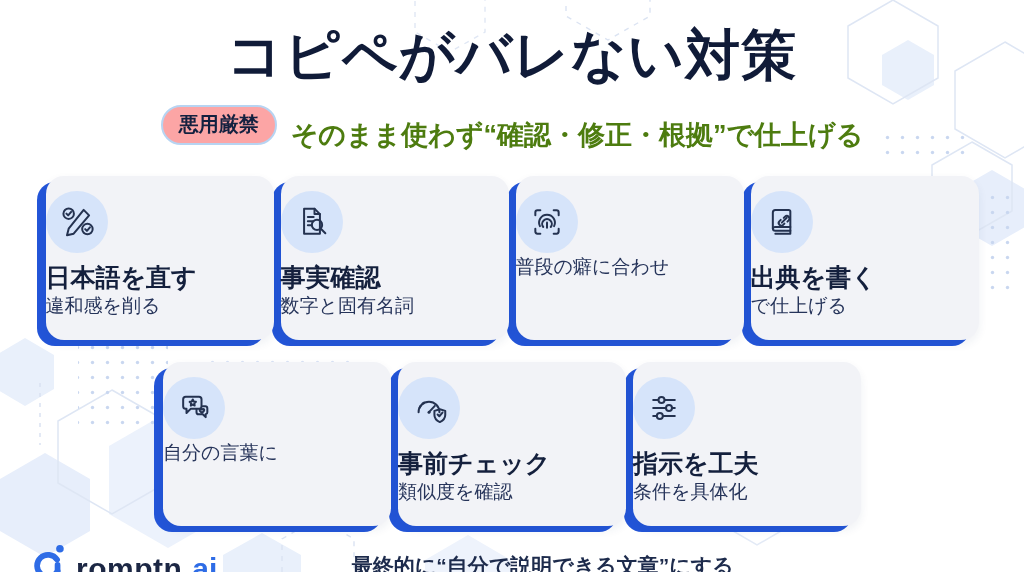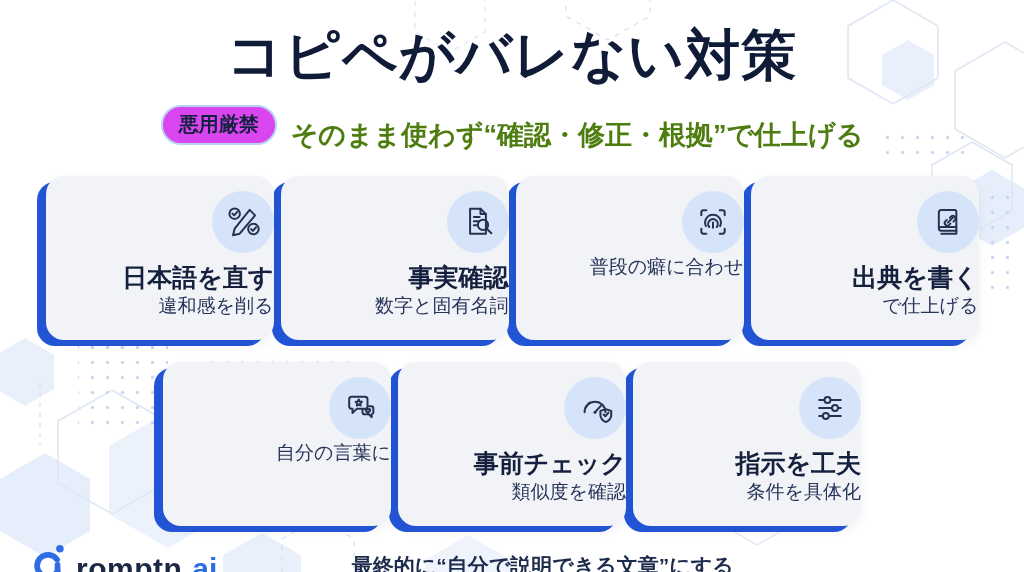--- a/index.html
+++ b/index.html
@@ -15,41 +15,41 @@
   
   .page-title{
     margin:24px 0 10px 0;text-align:center;
     font-size:55px;line-height:1.15;font-weight:bold;
     color:#101b38;letter-spacing:1px;
   }
   .subline{
     margin-top:7px;display:flex;justify-content:center;align-items:center;gap:14px;
   }
   .badge{
-    display:inline-block;background:#d946ef;border:2.5px solid #b7d4f2;
+    display:inline-block;background:#fca5a5;border:2.5px solid #b7d4f2;
     border-radius:999px;padding:4px 16px 5px 16px;
     font-size:20px;font-weight:bold;color:#13203f;
   }
   .subtitle{font-size:27px;font-weight:bold;color:#4d7c0f;margin-top:20px;}
 
   
   .row{display:flex;justify-content:center;gap:7px;}
   .row1{margin-top:23px;}
   .row2{margin-top:22px;}
   .card-wrap{position:relative;width:228px;height:164px;}
   .card-wrap::before{
     content:"";position:absolute;inset:0;
     transform:translate(-9px,6px);
     background:#2355d8;border-radius:18px;
   }
   .card{
     position:relative;z-index:1;width:100%;height:100%;
     background:#f2f3f7;border-radius:18px;
     box-shadow:0 4px 10px rgba(30,50,100,0.07);
-    display:flex;flex-direction:column;align-items:flex-end;
+    display:flex;flex-direction:column;align-items:flex-start;
   }
   .icon-circle{
     margin-top:15px;width:62px;height:62px;border-radius:50%;
     background:#d6e4fa;display:flex;align-items:center;justify-content:center;
   }
   .icon-circle svg{width:40px;height:40px;}
   .card-title{margin-top:9px;font-size:25px;font-weight:bold;color:#14203d;line-height:1.2;}
   .card-sub{margin-top:3px;font-size:19px;color:#26345a;line-height:1.2;}
 
   

